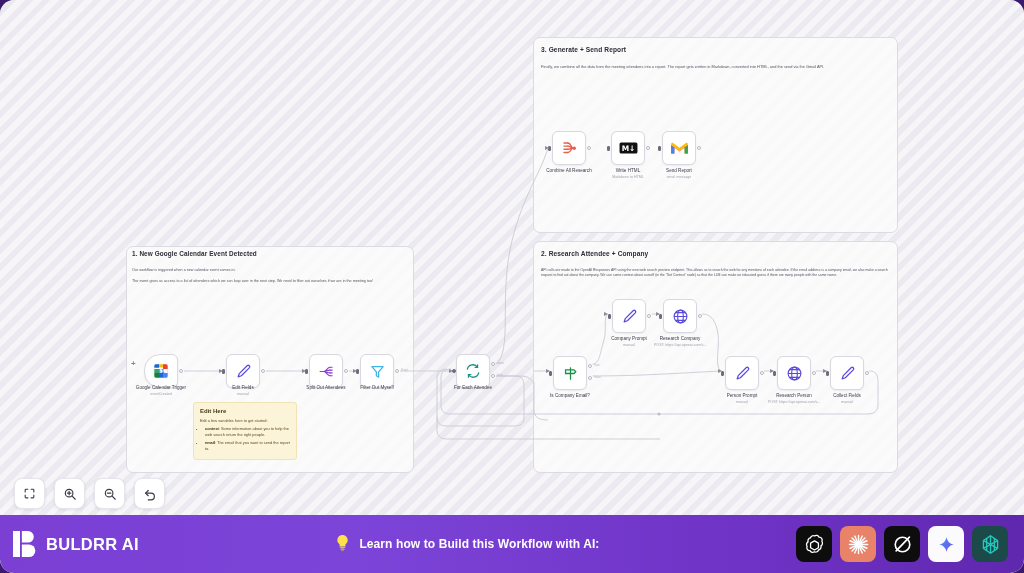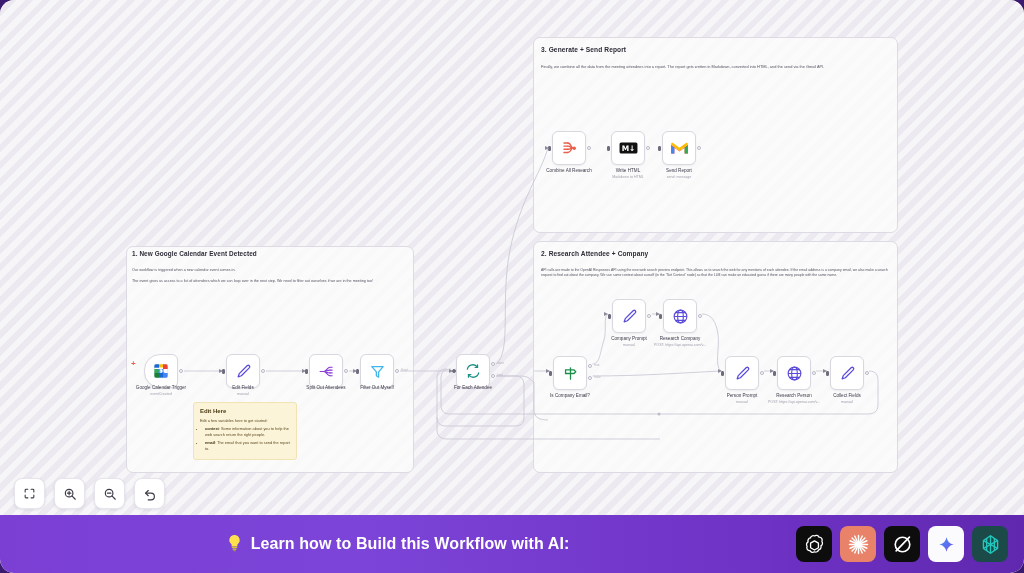--- a/index.html
+++ b/index.html
@@ -189,21 +189,21 @@
   #footer-center {
     flex: 1;
     display: flex;
     align-items: center;
     justify-content: center;
     gap: 9px;
   }
   #cta-text {
     color: #ffffff;
     font-weight: bold;
-    font-size: 16px;
+    font-size: 12px;
     letter-spacing: .1px;
   }
   #bulb { font-size: 15px; line-height:1; }
   #ai-logos {
     display: flex; align-items: center; gap: 8px;
     margin-right: 16px;
   }
   .ai-logo {
     width: 36px; height: 36px;
     border-radius: 8px;
@@ -532,20 +532,31 @@
         <svg width="14" height="14" viewBox="0 0 24 24" fill="none" stroke="#3c3a46" stroke-width="2" stroke-linecap="round" stroke-linejoin="round">
           <path d="M9 6 4.5 10.5 9 15"></path>
           <path d="M4.5 10.5h9.2a5.8 5.8 0 0 1 0 11.6H9"></path>
         </svg>
       </span>
     </div>
   </div>
 
   <div id="footer">
 
+    <div id="brand">
+      <span id="brand-mark">
+        <svg width="24" height="26" viewBox="0 0 24 26">
+          <rect x="0" y="0" width="7" height="26" fill="#ffffff"></rect>
+          <path d="M8.5 0H15a5.4 5.4 0 0 1 0 11.6H8.5z" fill="#ffffff"></path>
+          <path d="M8.5 13.4H16a6.1 6.1 0 0 1 0 12.6H8.5z" fill="#ffffff"></path>
+          <rect x="7.3" y="0" width="1.4" height="26" fill="#7b3fd4"></rect>
+        </svg>
+      </span>
+      <span id="brand-name">BULDRR AI</span>
+    </div>
 
     <div id="footer-center">
       <span id="bulb">
         <svg width="15" height="18" viewBox="0 0 18 22">
           <path d="M9 1.2a6.2 6.2 0 0 0-3.6 11.3V15h7.2v-2.5A6.2 6.2 0 0 0 9 1.2z" fill="#ffe14d"></path>
           <rect x="5.6" y="15.4" width="6.8" height="1.7" rx="0.6" fill="#d9c23f"></rect>
           <rect x="6.4" y="17.7" width="5.2" height="1.6" rx="0.6" fill="#d9c23f"></rect>
           <rect x="7.4" y="19.8" width="3.2" height="1.4" rx="0.6" fill="#b9a32f"></rect>
         </svg>
       </span>

